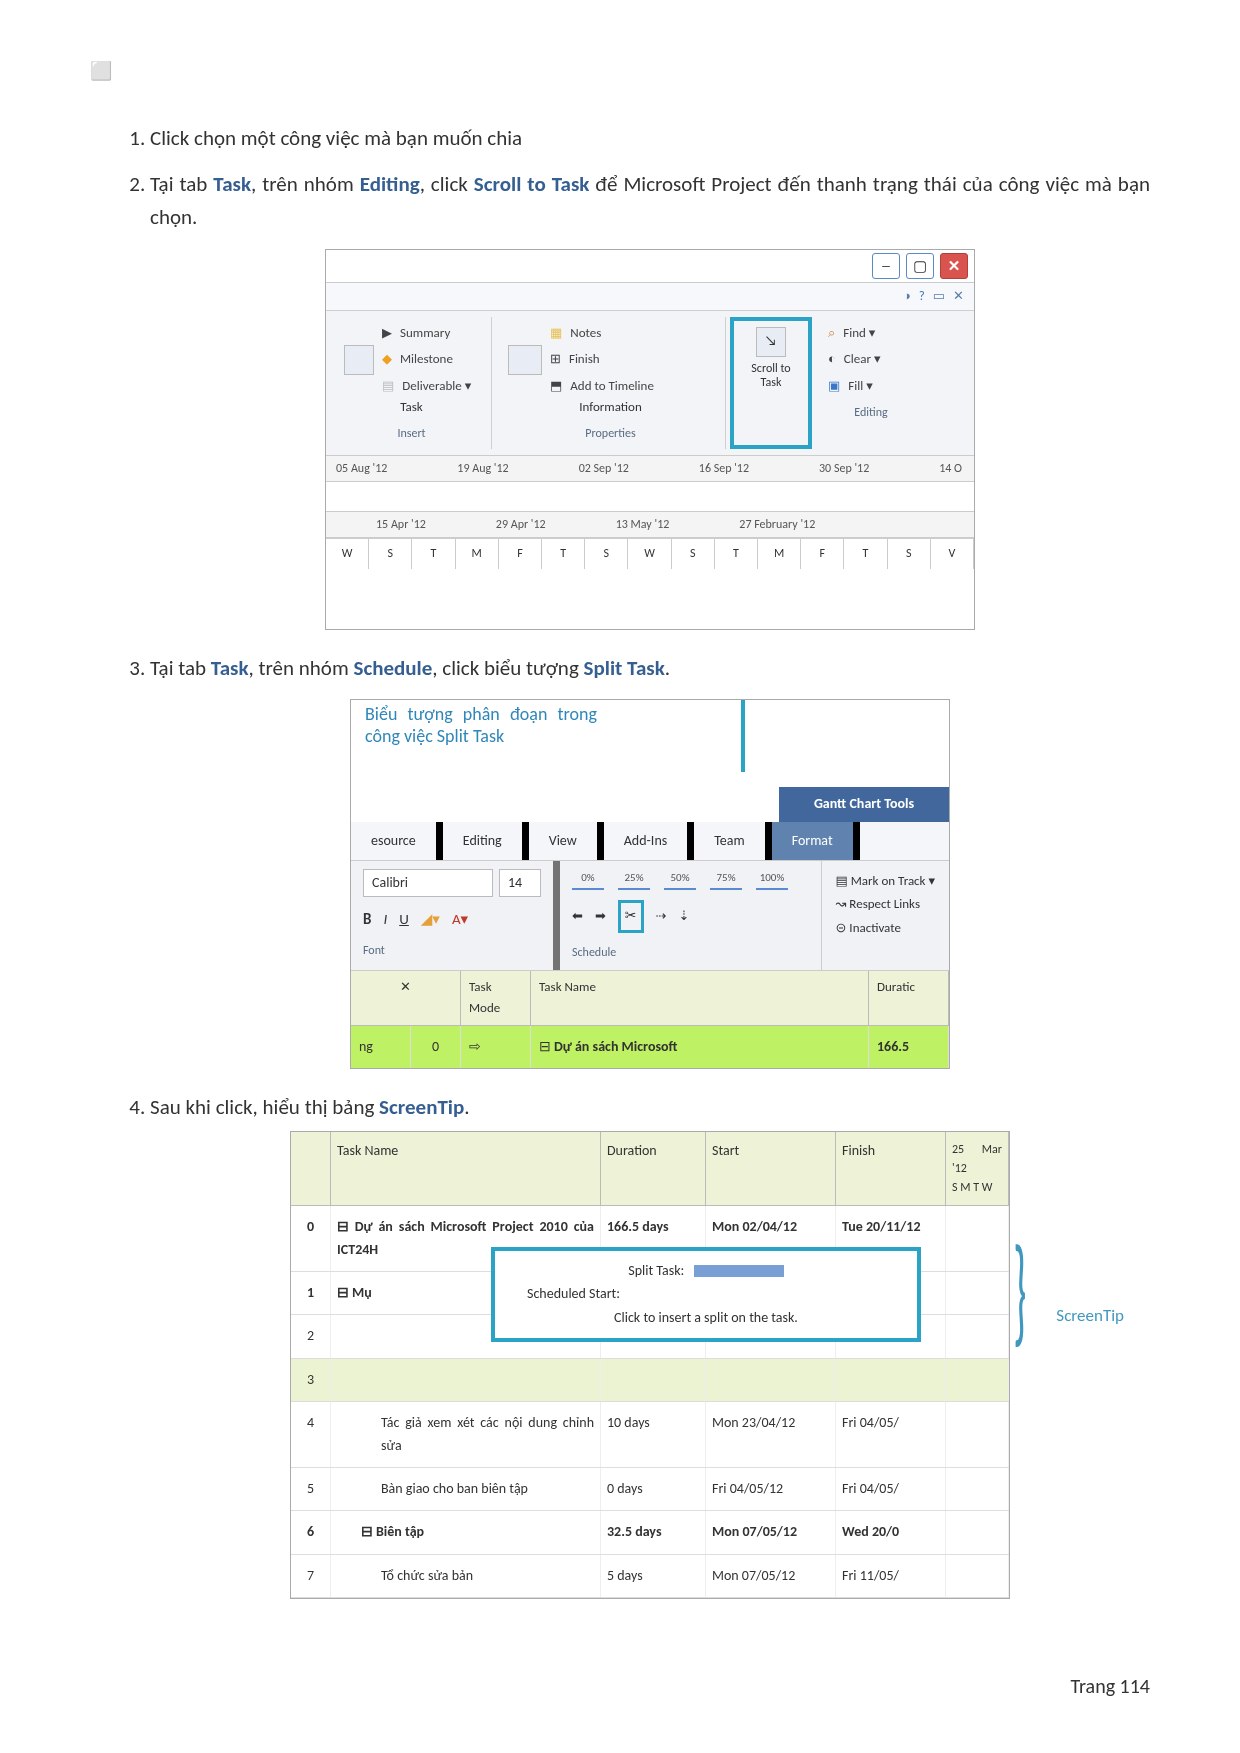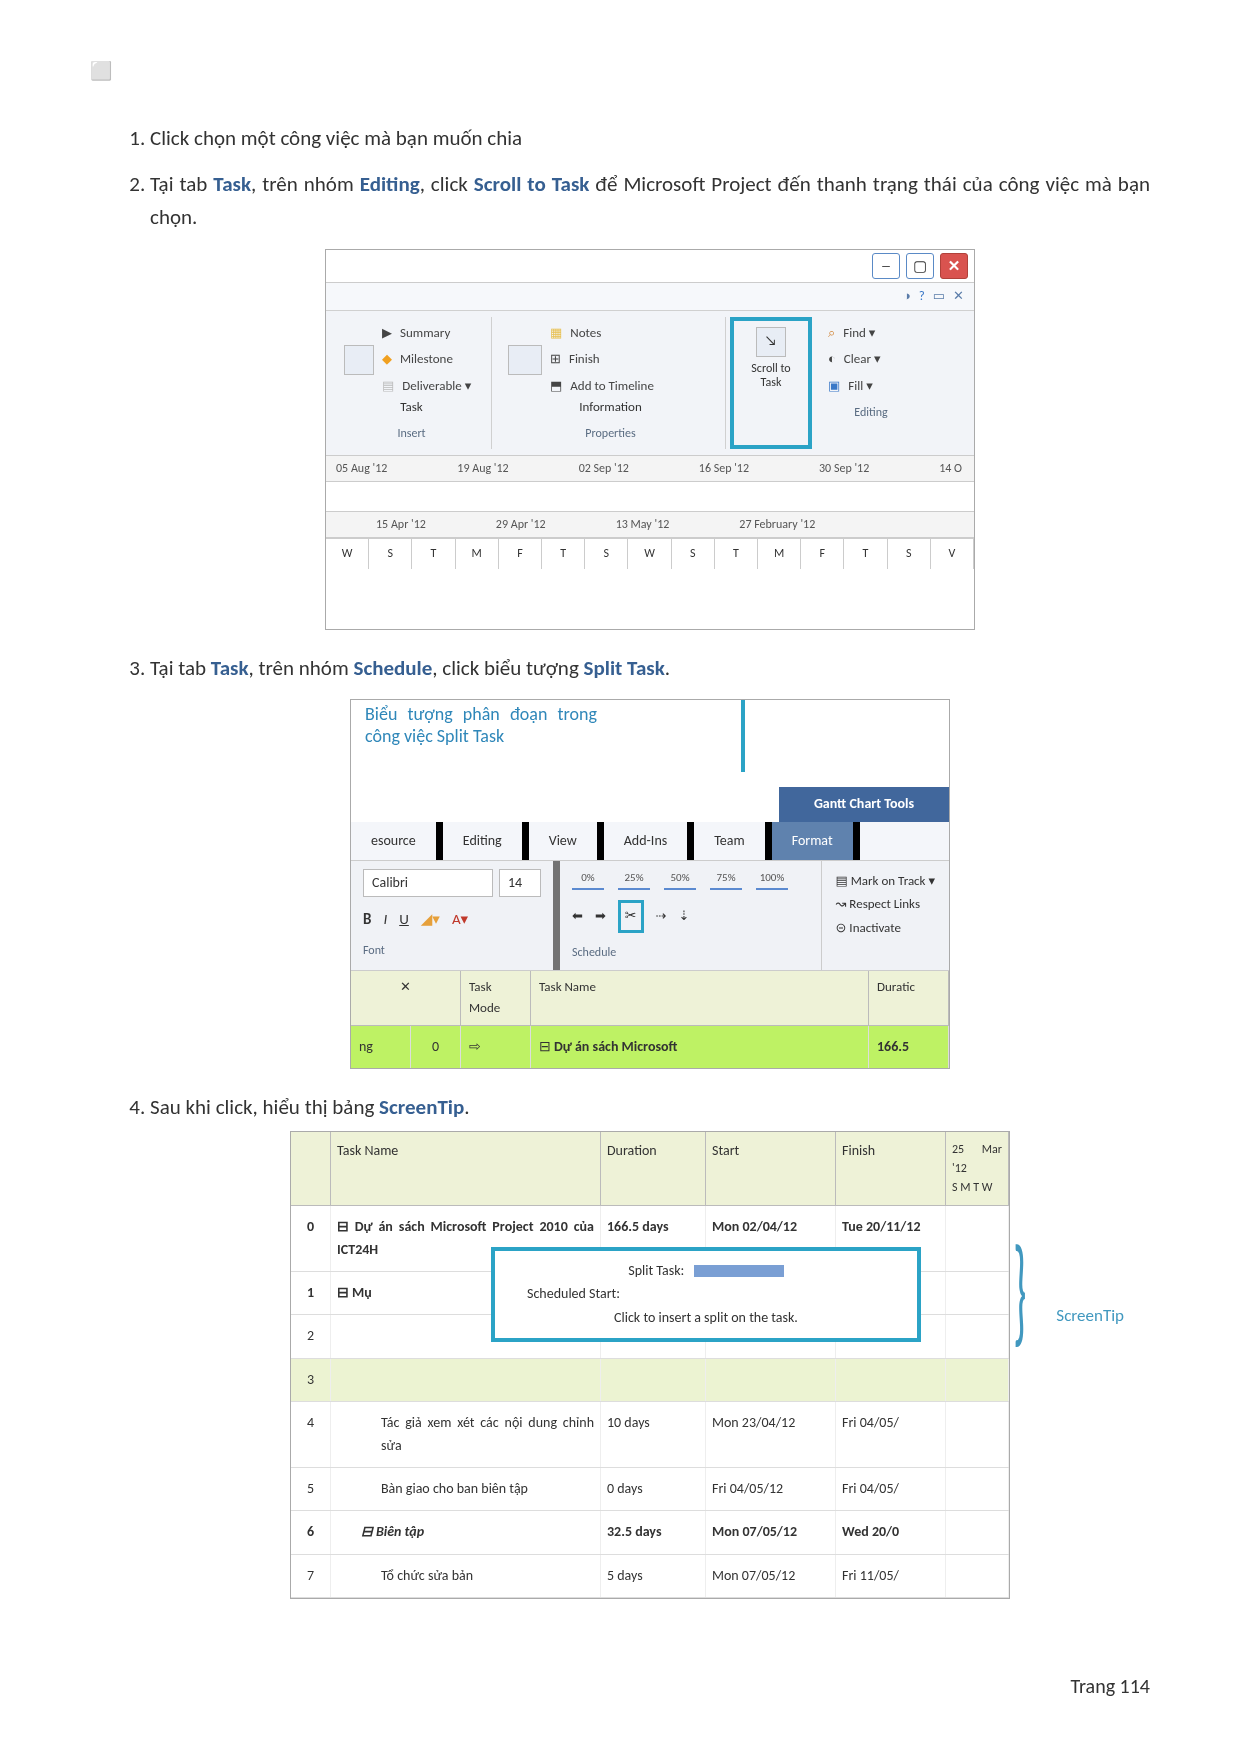--- a/index.html
+++ b/index.html
@@ -354,21 +354,21 @@
         <div class="row">
             <div class="c0">5</div>
             <div class="c1" style="padding-left:50px;">Bàn giao cho ban biên tập</div>
             <div class="c2">0 days</div>
             <div class="c3">Fri 04/05/12</div>
             <div class="c4">Fri 04/05/</div>
             <div class="c5"></div>
           </div>
         <div class="row bold">
             <div class="c0">6</div>
-            <div class="c1" style="padding-left:30px;font-style:italic;">⊟ <span>Biên tập</span></div>
+            <div class="c1" style="padding-left:30px;">⊟ <span>Biên tập</span></div>
             <div class="c2">32.5 days</div>
             <div class="c3">Mon 07/05/12</div>
             <div class="c4">Wed 20/0</div>
             <div class="c5"></div>
           </div>
         <div class="row">
             <div class="c0">7</div>
             <div class="c1" style="padding-left:50px;">Tổ chức sửa bản</div>
             <div class="c2">5 days</div>
             <div class="c3">Mon 07/05/12</div>

